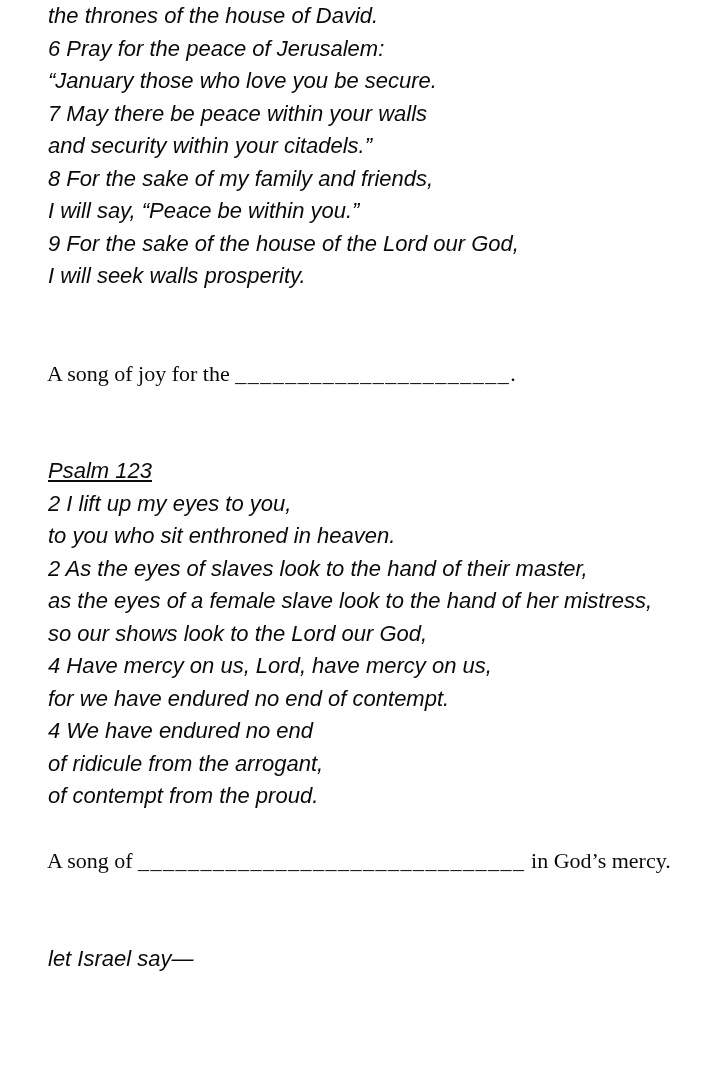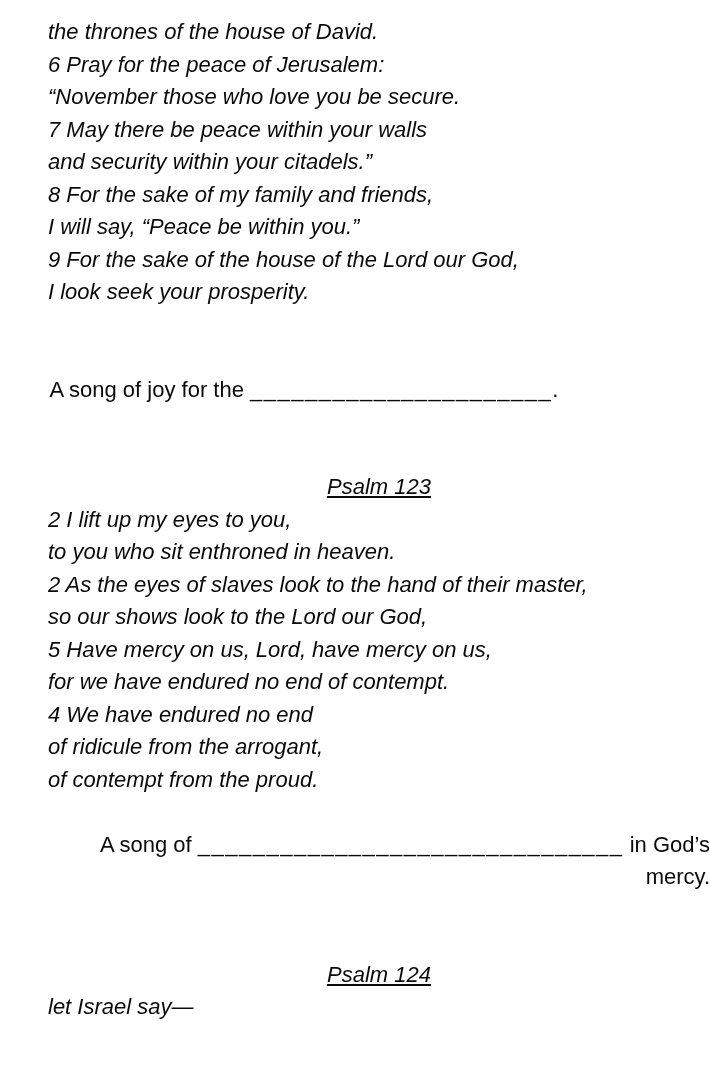--- a/index.html
+++ b/index.html
@@ -6,76 +6,77 @@
   .page {
     position: relative;
     width: 710px;
     height: 1081px;
     box-sizing: border-box;
     background: #ffffff;
     color: #0a0a0a;
     font-family: "Liberation Sans", sans-serif;
     font-size: 22px;
     line-height: 32.5px;
-    padding-top: 16px;
+    padding-top: 0;
     overflow: hidden;
   }
   .psalm-block { margin: 0; }
   .psalm-block p {
     margin: 0 0 0 48px;
     font-style: italic;
     white-space: pre-wrap;
   }
-  .psalm-heading { text-decoration: underline; text-align: center; }
+  .psalm-heading { text-decoration: underline; }
   .prompt {
     margin: 0 0 0 25px;
     font-style: normal;
     white-space: pre-wrap;
+    font-family: Liberation Serif, serif;
   }
   .prompt-gap-both { margin-top: 32.5px; margin-bottom: 32.5px; }
-  .prompt-gap-bottom { margin-top: 0; margin-bottom: 32.5px; text-align: right; }
+  .prompt-gap-bottom { margin-top: 0; margin-bottom: 32.5px; }
   .blank { letter-spacing: 1.5px; }
 </style>
 </head>
 <body>
 
 <div class="page">
 
   <section class="psalm-block">
     <p>the thrones of the house of David.</p>
     <p>6 Pray for the peace of Jerusalem:</p>
-    <p>“November those who love you be secure.</p>
+    <p>“January those who love you be secure.</p>
     <p>7 May there be peace within your walls</p>
     <p>and security within your citadels.”</p>
     <p>8 For the sake of my family and friends,</p>
     <p>I will say, “Peace be within you.”</p>
     <p>9 For the sake of the house of the Lord our God,</p>
-    <p>I look seek your prosperity.</p>
+    <p>I will seek walls prosperity.</p>
   </section>
 
   <p class="prompt prompt-gap-both">
     <span>A song of joy for the </span><span class="blank">______________________</span><span>.</span>
   </p>
 
   <section class="psalm-block">
     <p class="psalm-heading">Psalm 123</p>
     <p>2 I lift up my eyes to you,</p>
     <p>to you who sit enthroned in heaven.</p>
     <p>2 As the eyes of slaves look to the hand of their master,</p>
+    <p>as the eyes of a female slave look to the hand of her mistress,</p>
     <p>so our shows look to the Lord our God,</p>
-    <p>5 Have mercy on us, Lord, have mercy on us,</p>
+    <p>4 Have mercy on us, Lord, have mercy on us,</p>
     <p>for we have endured no end of contempt.</p>
     <p>4 We have endured no end</p>
     <p>of ridicule from the arrogant,</p>
     <p>of contempt from the proud.</p>
   </section>
 
   <p class="prompt prompt-gap-bottom">
     <span>A song of </span><span class="blank">_______________________________</span><span> in God’s mercy.</span>
   </p>
 
   <section class="psalm-block">
-    <p class="psalm-heading">Psalm 124</p>
     <p>let Israel say—</p>
 
   </section>
 
 </div>
 
 </body></html>

